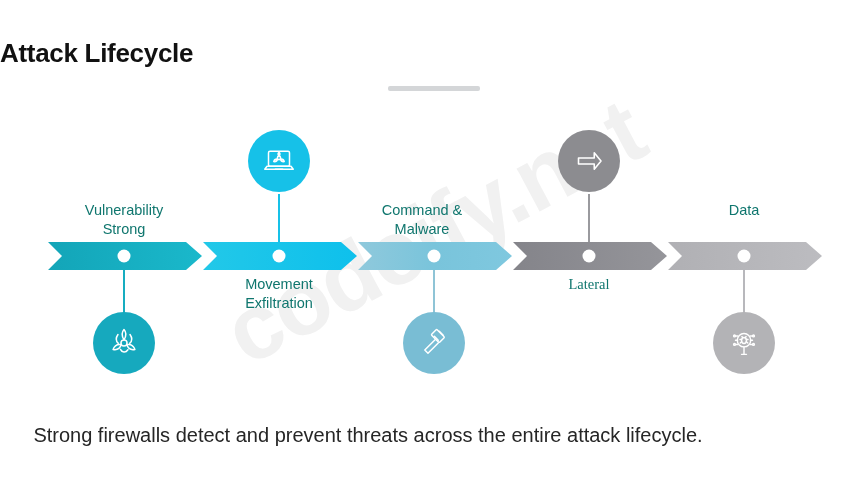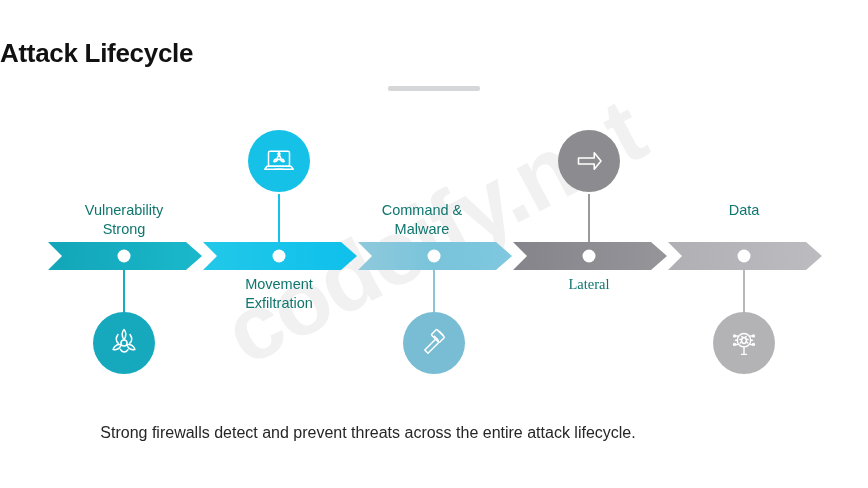--- a/index.html
+++ b/index.html
@@ -94,21 +94,21 @@
   }
   .icon-circle svg { display: block; }
 
   
   .caption {
     position: absolute;
     left: 0;
     top: 424px;
     width: 736px;
     text-align: center;
-    font-size: 16px;
+    font-size: 20px;
     color: #262626;
     z-index: 6;
   }
 </style>
 </head>
 <body>
 
 <div id="canvas">
 
   <div class="watermark">codeify.net</div>

